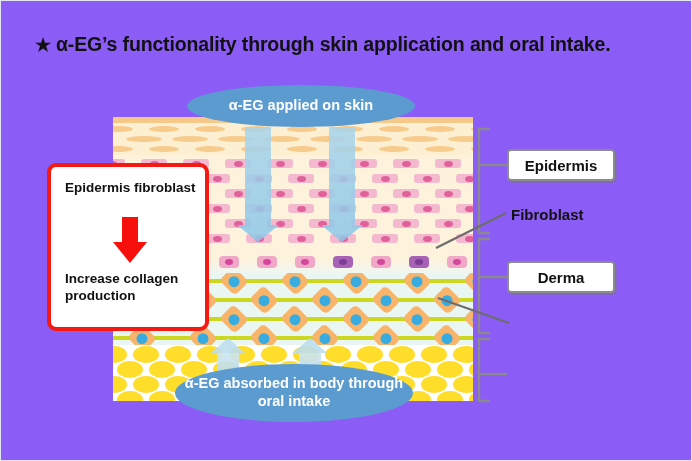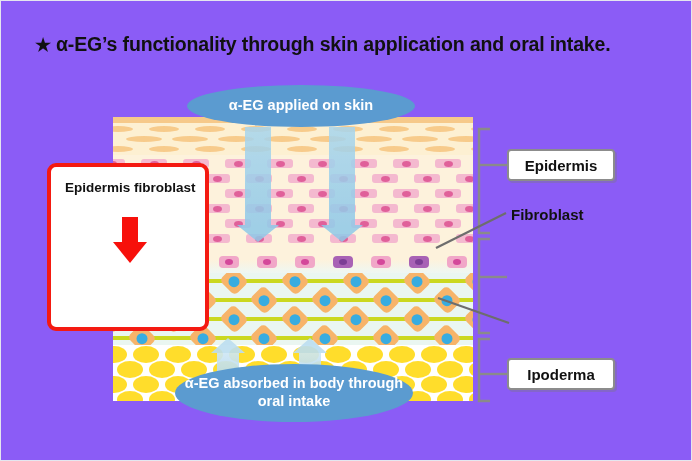--- a/index.html
+++ b/index.html
@@ -593,20 +593,21 @@
 
     <div class="arrow-down" style="left:132px;top:10px;height:100px;"></div>
     <div class="arrow-down" style="left:216px;top:10px;height:100px;"></div>
     <div class="arrow-up" style="left:104px;top:235px;height:42px;"></div>
     <div class="arrow-up" style="left:186px;top:235px;height:42px;"></div>
   </div>
 
   <div id="redbox">
     <div class="rb-text" id="rb-top">Epidermis fibroblast</div>
     <div id="rb-arrow"></div>
+    <div class="rb-text" id="rb-bottom">Increase collagen production</div>
   </div>
 
   <div class="bubble" id="bubble-bottom">α-EG absorbed in body through oral intake</div>
   <div class="bubble" id="bubble-top">α-EG applied on skin</div>
 
   <svg id="connectors">
 
     <path d="M489 128 L478 128 L478 232 L489 232" fill="none" stroke="#8a8a8a" stroke-width="2.4"></path>
     <path d="M478 164 L506 164" fill="none" stroke="#8a8a8a" stroke-width="2.4"></path>
 
@@ -616,15 +617,15 @@
     <path d="M489 338 L478 338 L478 400 L489 400" fill="none" stroke="#8a8a8a" stroke-width="2.4"></path>
     <path d="M478 373 L506 373" fill="none" stroke="#8a8a8a" stroke-width="2.4"></path>
 
     <path d="M435 247 L505 212" fill="none" stroke="#6d6d6d" stroke-width="2.2"></path>
 
     <path d="M437 297 L508 322" fill="none" stroke="#6d6d6d" stroke-width="2.2"></path>
   </svg>
 
   <div class="lbl-box" id="box-epidermis">Epidermis</div>
   <div class="lbl-plain" id="txt-fibroblast">Fibroblast</div>
-  <div class="lbl-box" id="box-ipoderma">Ipoderma</div>
+  <div class="lbl-box" id="box-derma">Derma</div>
 
 </div>
 
 </body></html>

